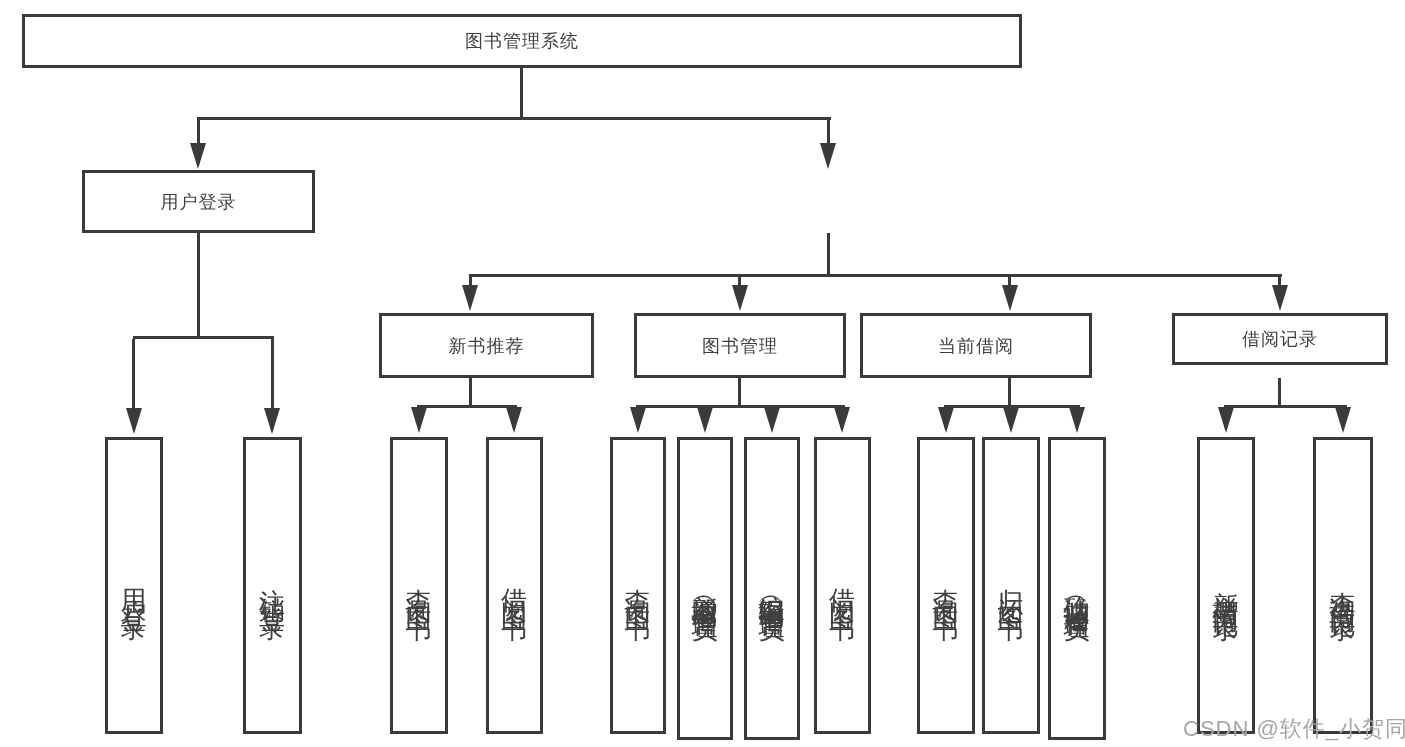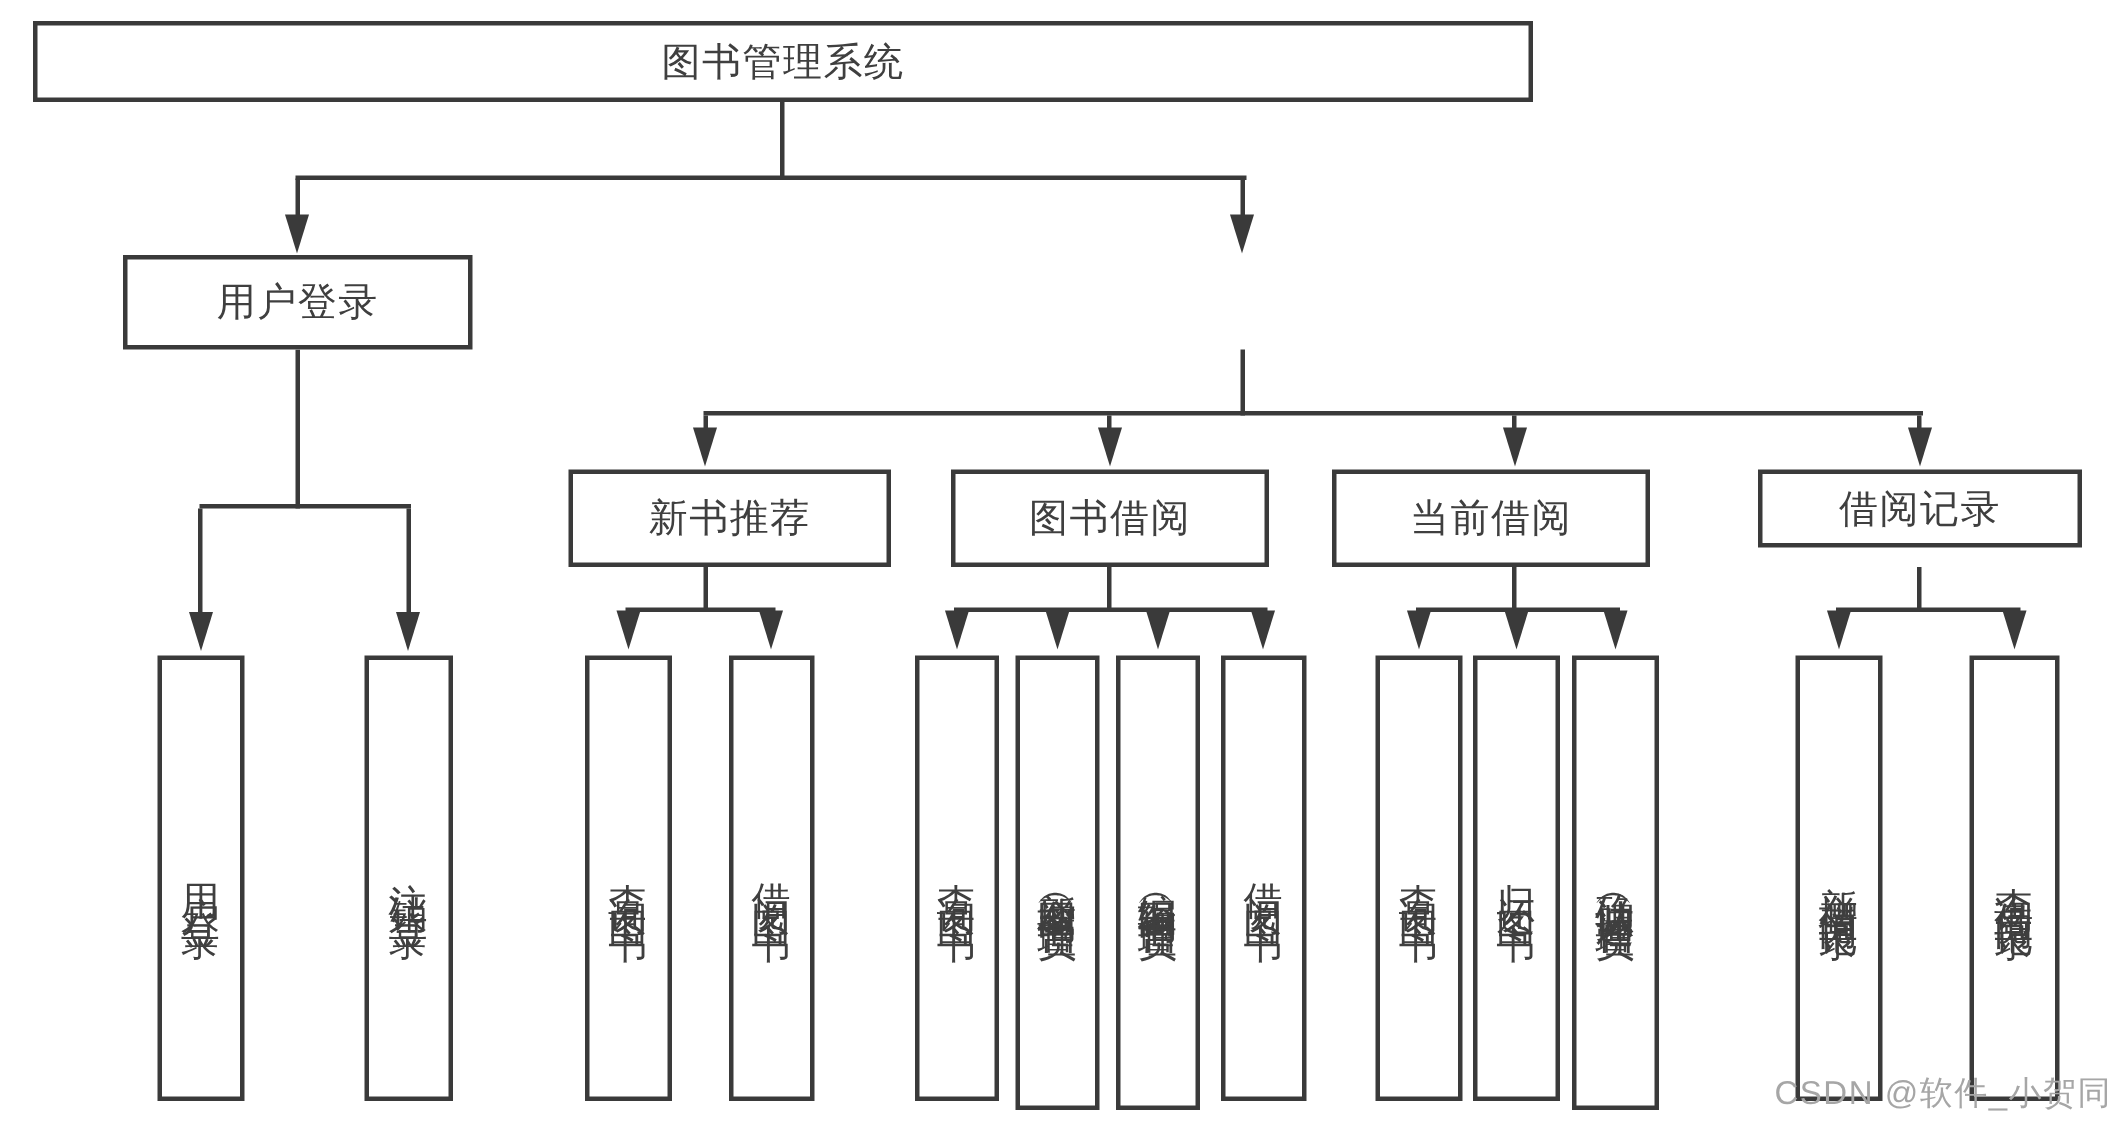--- a/index.html
+++ b/index.html
@@ -14,21 +14,21 @@
     font-family:"Liberation Sans","DejaVu Sans",sans-serif;
     width:1405px;height:747px;overflow:hidden;position:relative;
   }
   .canvas{position:relative;width:1405px;height:747px;background:var(--fill);}
   
   .box{
     position:absolute;background:var(--fill);border:3px solid var(--line);
     display:flex;align-items:center;justify-content:center;
     color:var(--text);z-index:2;
   }
-  .hbox{font-size:26px;letter-spacing:1px;white-space:nowrap;}
+  .hbox{font-size:18px;letter-spacing:1px;white-space:nowrap;}
   .col{z-index:2;}
   .vtext{
     writing-mode:vertical-rl;text-orientation:mixed;
     font-size:26px;color:var(--text);white-space:nowrap;line-height:1;
   }
   .ls4{letter-spacing:9px;}
   .ls6{letter-spacing:5px;}
   .ls9{letter-spacing:3px;}
   
   .vline,.hline{position:absolute;background:var(--line);z-index:1;}
@@ -73,22 +73,22 @@
   <div class="vline" style="left:469px;top:277px;height:10px"></div>
   <div class="ah" style="left:462px;top:285px"></div>
   <div class="vline" style="left:738px;top:277px;height:10px"></div>
   <div class="ah" style="left:732px;top:285px"></div>
   <div class="vline" style="left:1008px;top:277px;height:10px"></div>
   <div class="ah" style="left:1002px;top:285px"></div>
   <div class="vline" style="left:1278px;top:277px;height:10px"></div>
   <div class="ah" style="left:1272px;top:285px"></div>
 
   <div class="box hbox" style="left:379px;top:313px;width:215px;height:65px">新书推荐</div>
-  <div class="box hbox" style="left:634px;top:313px;width:212px;height:65px">图书借阅</div>
-  <div class="box hbox" style="left:888px;top:313px;width:212px;height:65px">当前借阅</div>
+  <div class="box hbox" style="left:634px;top:313px;width:212px;height:65px">图书管理</div>
+  <div class="box hbox" style="left:860px;top:313px;width:232px;height:65px">当前借阅</div>
   <div class="box hbox" style="left:1172px;top:313px;width:216px;height:52px">借阅记录</div>
 
   <div class="vline" style="left:469px;top:378px;height:30px"></div>
   <div class="hline" style="left:417px;top:405px;width:100px"></div>
   <div class="ah" style="left:411px;top:407px"></div>
   <div class="ah" style="left:506px;top:407px"></div>
 
   <div class="vline" style="left:738px;top:378px;height:30px"></div>
   <div class="hline" style="left:636px;top:405px;width:209px"></div>
   <div class="ah" style="left:630px;top:407px"></div>

